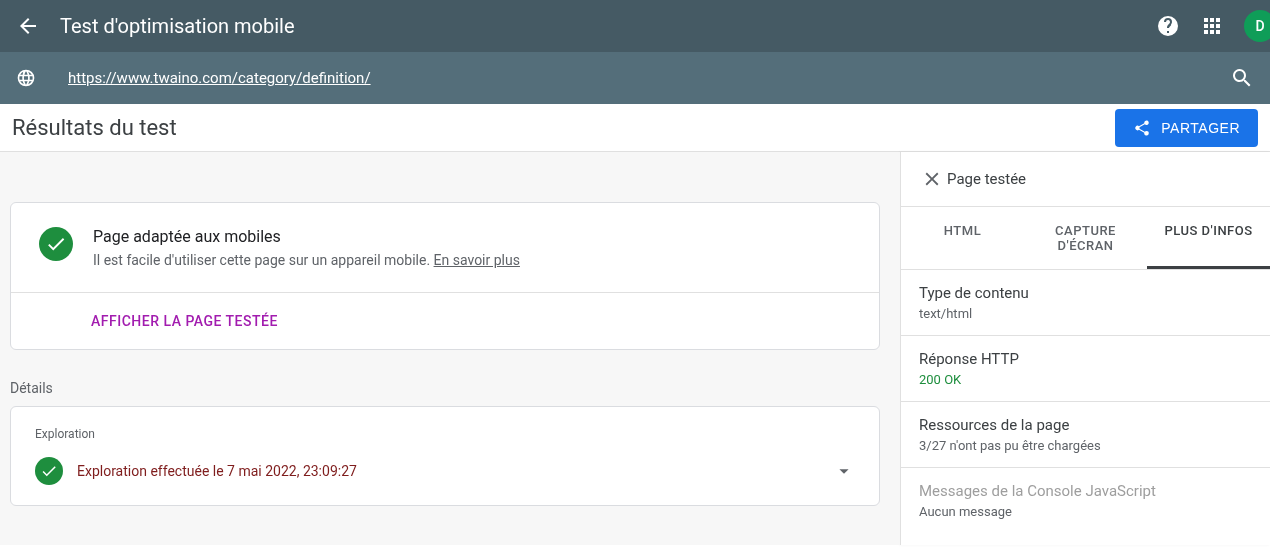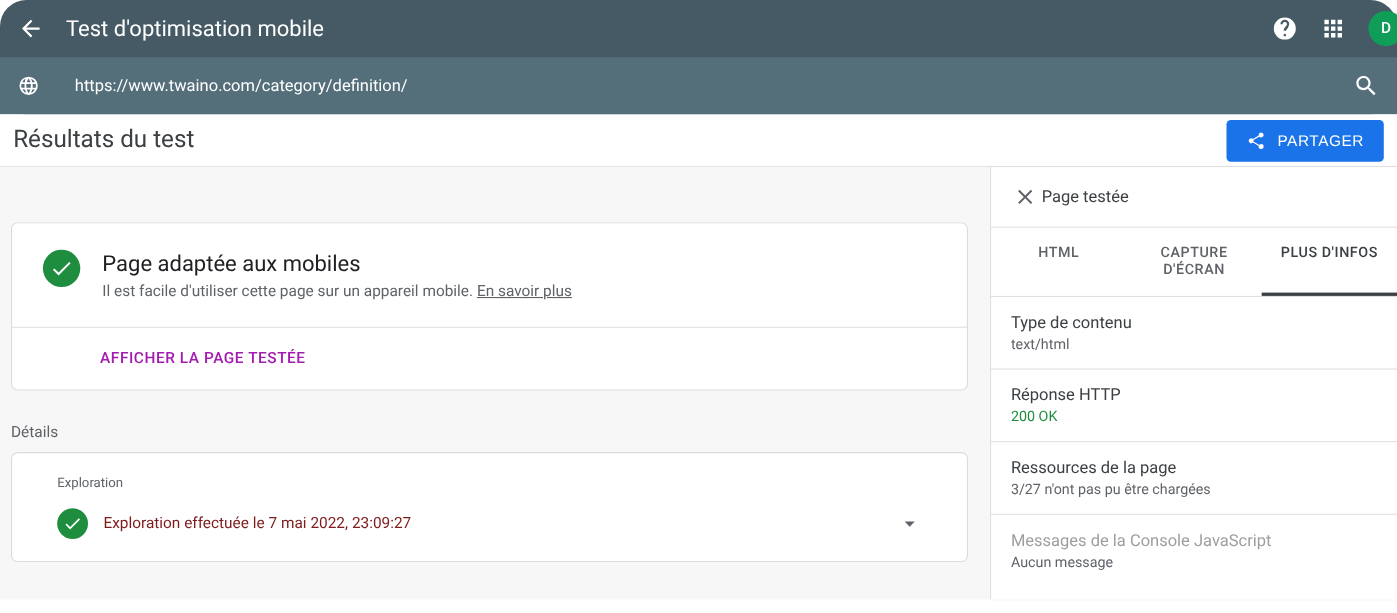--- a/index.html
+++ b/index.html
@@ -1,28 +1,28 @@
 <!DOCTYPE html>
 <html><head>
 <meta charset="utf-8">
 <style>
   * { box-sizing: border-box; margin: 0; padding: 0; }
   body { font-family: Roboto, Arial, sans-serif; font-size: 14px; color: #202124; background: #fff; width: 1270px; height: 557px; overflow: hidden; }
   
-  .header { background: #455a64; color: #fff; border-radius: 24px; }
+  .header { background: #455a64; color: #fff; }
   .header-top { display: flex; align-items: center; height: 52px; padding: 0 16px; }
   .back-arrow { width: 24px; height: 24px; fill: #fff; margin-right: 20px; cursor: pointer; }
   .header-title { font-size: 20px; font-weight: 400; flex: 1; }
   .header-icons { display: flex; gap: 20px; align-items: center; }
   .icon-btn { width: 24px; height: 24px; fill: #fff; cursor: pointer; display:flex; align-items:center; justify-content:center; }
   .avatar { width: 32px; height: 32px; border-radius: 50%; background: #0f9d58; color: #fff; display: flex; align-items: center; justify-content: center; font-weight: 500; margin-right:-22px; }
   
   .url-bar { display: flex; align-items: center; height: 52px; padding: 0 16px; background:#546e7a; }
   .globe-icon { width: 20px; height: 20px; fill: #fff; margin-right: 32px; }
-  .url-text { color: #fff; font-size: 15px; flex:1; }
+  .url-text { color: #fff; font-size: 15px; flex:1;text-decoration:underline; }
   .search-icon-right { width: 24px; height:24px; fill:#fff; }
   
   .sub-header { display: flex; align-items: center; justify-content: space-between; height: 48px; padding: 0 12px; background:#fff; border-bottom:1px solid #e0e0e0; }
   .sub-title { font-size: 22px; color: #3c4043; font-weight:400; }
   .share-btn { background: #1a73e8; color: #fff; border: none; padding: 10px 18px; font-size: 14px; font-weight: 500; letter-spacing: .5px; display: flex; align-items: center; gap: 10px; cursor: pointer; border-radius:4px;}
   .share-btn svg { width: 18px; height: 18px; fill: #fff; }
   
   .content-wrap { display: flex; height: calc(557px - 52px - 52px - 60px); }
   
   .main-col { flex: 1; background: #f7f7f7; padding: 50px 0 0 0; position: relative; overflow:hidden; }
@@ -30,29 +30,29 @@
   .main-scroll-wrap::-webkit-scrollbar { width:12px; }
   .main-scroll-wrap::-webkit-scrollbar-thumb { background:#bdbdbd; border-radius:6px; }
   .main-scroll-wrap::-webkit-scrollbar-track { background:transparent; }
   
   .card { background: #fff; border: 1px solid #dadce0; border-radius: 6px; margin: 0 10px 30px 10px; }
   .card-body { display: flex; padding: 24px 28px; align-items: flex-start; gap: 20px; }
   .check-circle { width: 34px; height: 34px; border-radius: 50%; background: #1e8e3e; display: flex; align-items: center; justify-content: center; flex-shrink: 0; }
   .check-circle.small { width:28px; height:28px; }
   .check-circle svg { width: 22px; height: 22px; fill: #fff; }
   .check-circle.small svg { width:18px; height:18px; }
-  .result-title { font-size: 20px; color: #202124; font-weight: 400; margin-bottom: 6px; }
+  .result-title { font-size: 16px; color: #202124; font-weight: 400; margin-bottom: 6px; }
   .result-desc { font-size: 14px; color: #5f6368; }
   .result-desc-link { color:#5f6368; text-decoration: underline; cursor:pointer; }
   .card-divider { border-top: 1px solid #e0e0e0; }
   .card-action { padding: 20px 80px; color: #a21caf; font-size: 14px; font-weight: 500; letter-spacing: .5px; cursor: pointer; }
   
   .section-label { font-size: 14px; color: #5f6368; margin: 26px 0 10px 10px; }
   
-  .details-card { background: #fff; border: 1px solid #dadce0; border-radius: 6px; margin: 0 10px; padding: 20px 41px; }
+  .details-card { background: #fff; border: 1px solid #dadce0; border-radius: 6px; margin: 0 10px; padding: 20px 24px; }
   .details-label { font-size: 12px; color: #5f6368; margin-bottom: 16px; }
   .details-row { display: flex; align-items: center; gap: 14px; }
   .details-text { font-size: 14px; color: #7f1d1d; flex:1; }
   .chevron { width: 22px; height: 22px; fill: #5f6368; }
   
   .side-panel { width: 370px; background: #fff; border-left: 1px solid #e0e0e0; display: flex; flex-direction: column; box-shadow: -1px 0 3px rgba(0,0,0,.05); }
   .side-header { display: flex; align-items: center; gap: 4px; padding: 16px 20px; border-bottom: 1px solid #e0e0e0; }
   .close-x { width: 22px; height: 22px; fill: #5f6368; cursor: pointer; }
   .side-title { font-size: 15px; color: #3c4043; }
   

